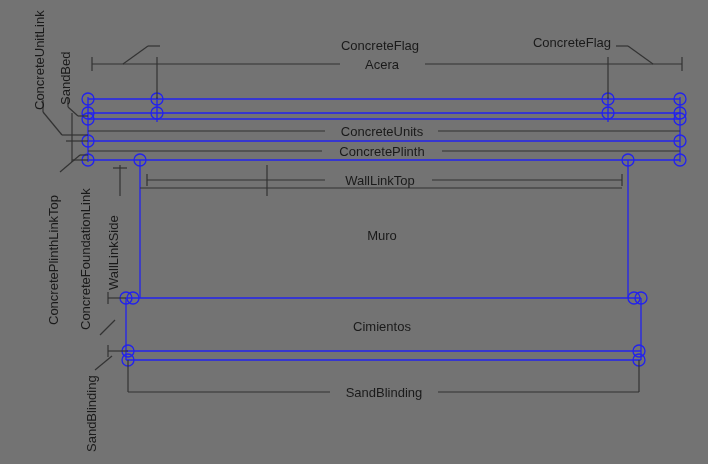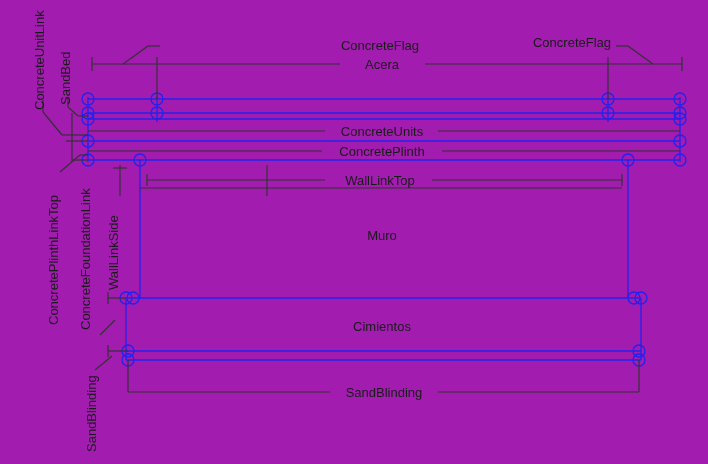--- a/index.html
+++ b/index.html
@@ -8,21 +8,21 @@
     padding: 0;
     background: #ffffff;
   }
   body {
     font-family: "Liberation Sans", sans-serif;
   }
   #diagram-root {
     position: relative;
     width: 708px;
     height: 464px;
-    background: #a21caf;
+    background: #737373;
     overflow: hidden;
   }
   #diagram-svg {
     position: absolute;
     left: 0;
     top: 0;
     width: 708px;
     height: 464px;
     display: block;
   }

